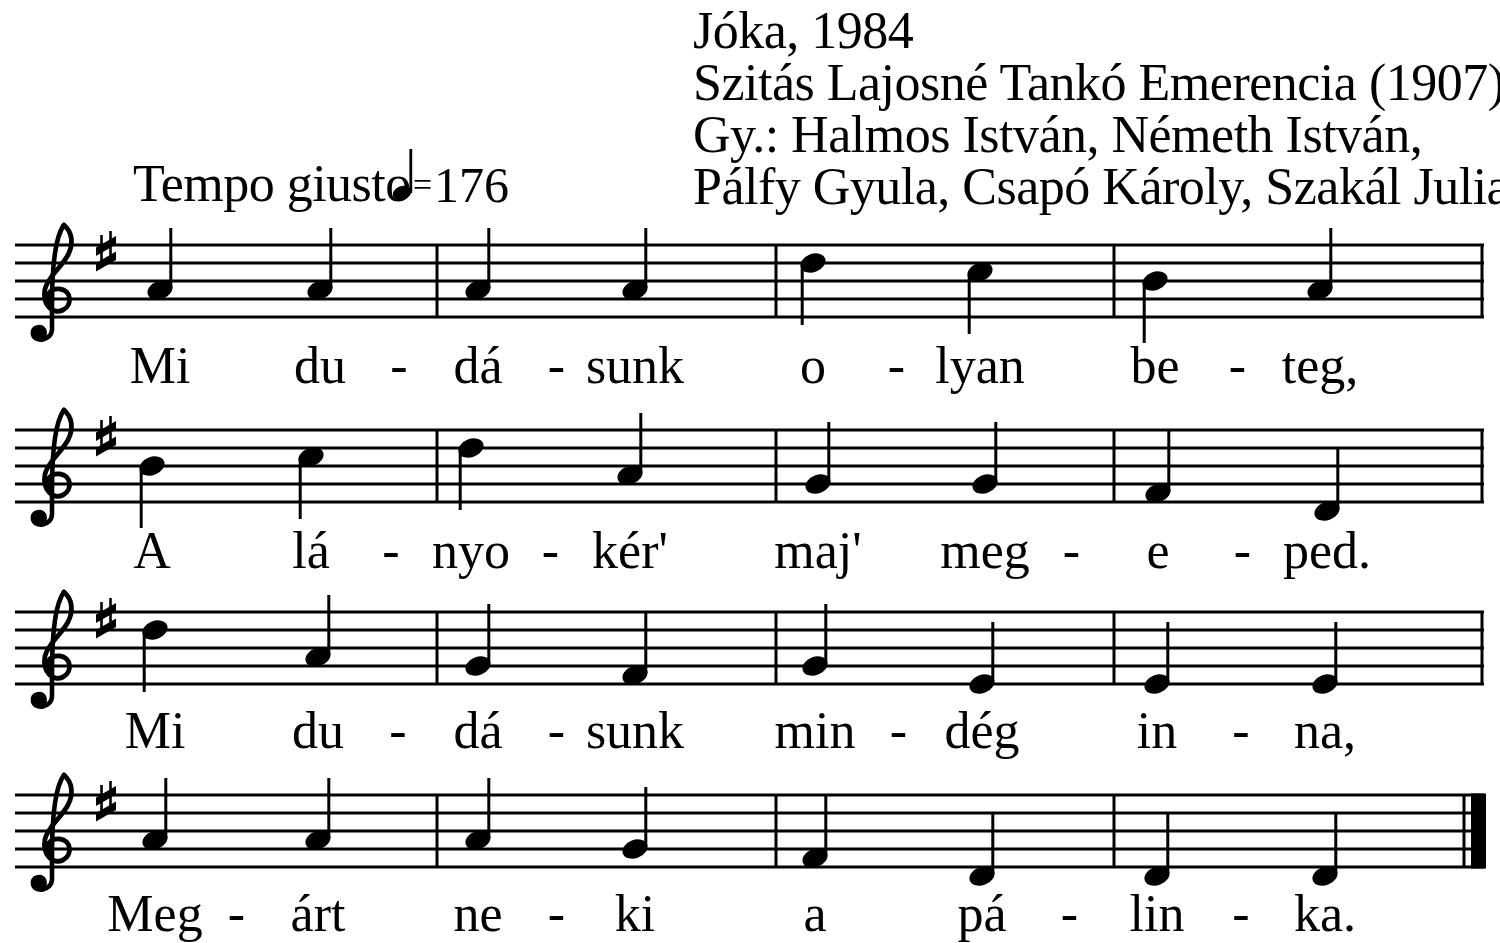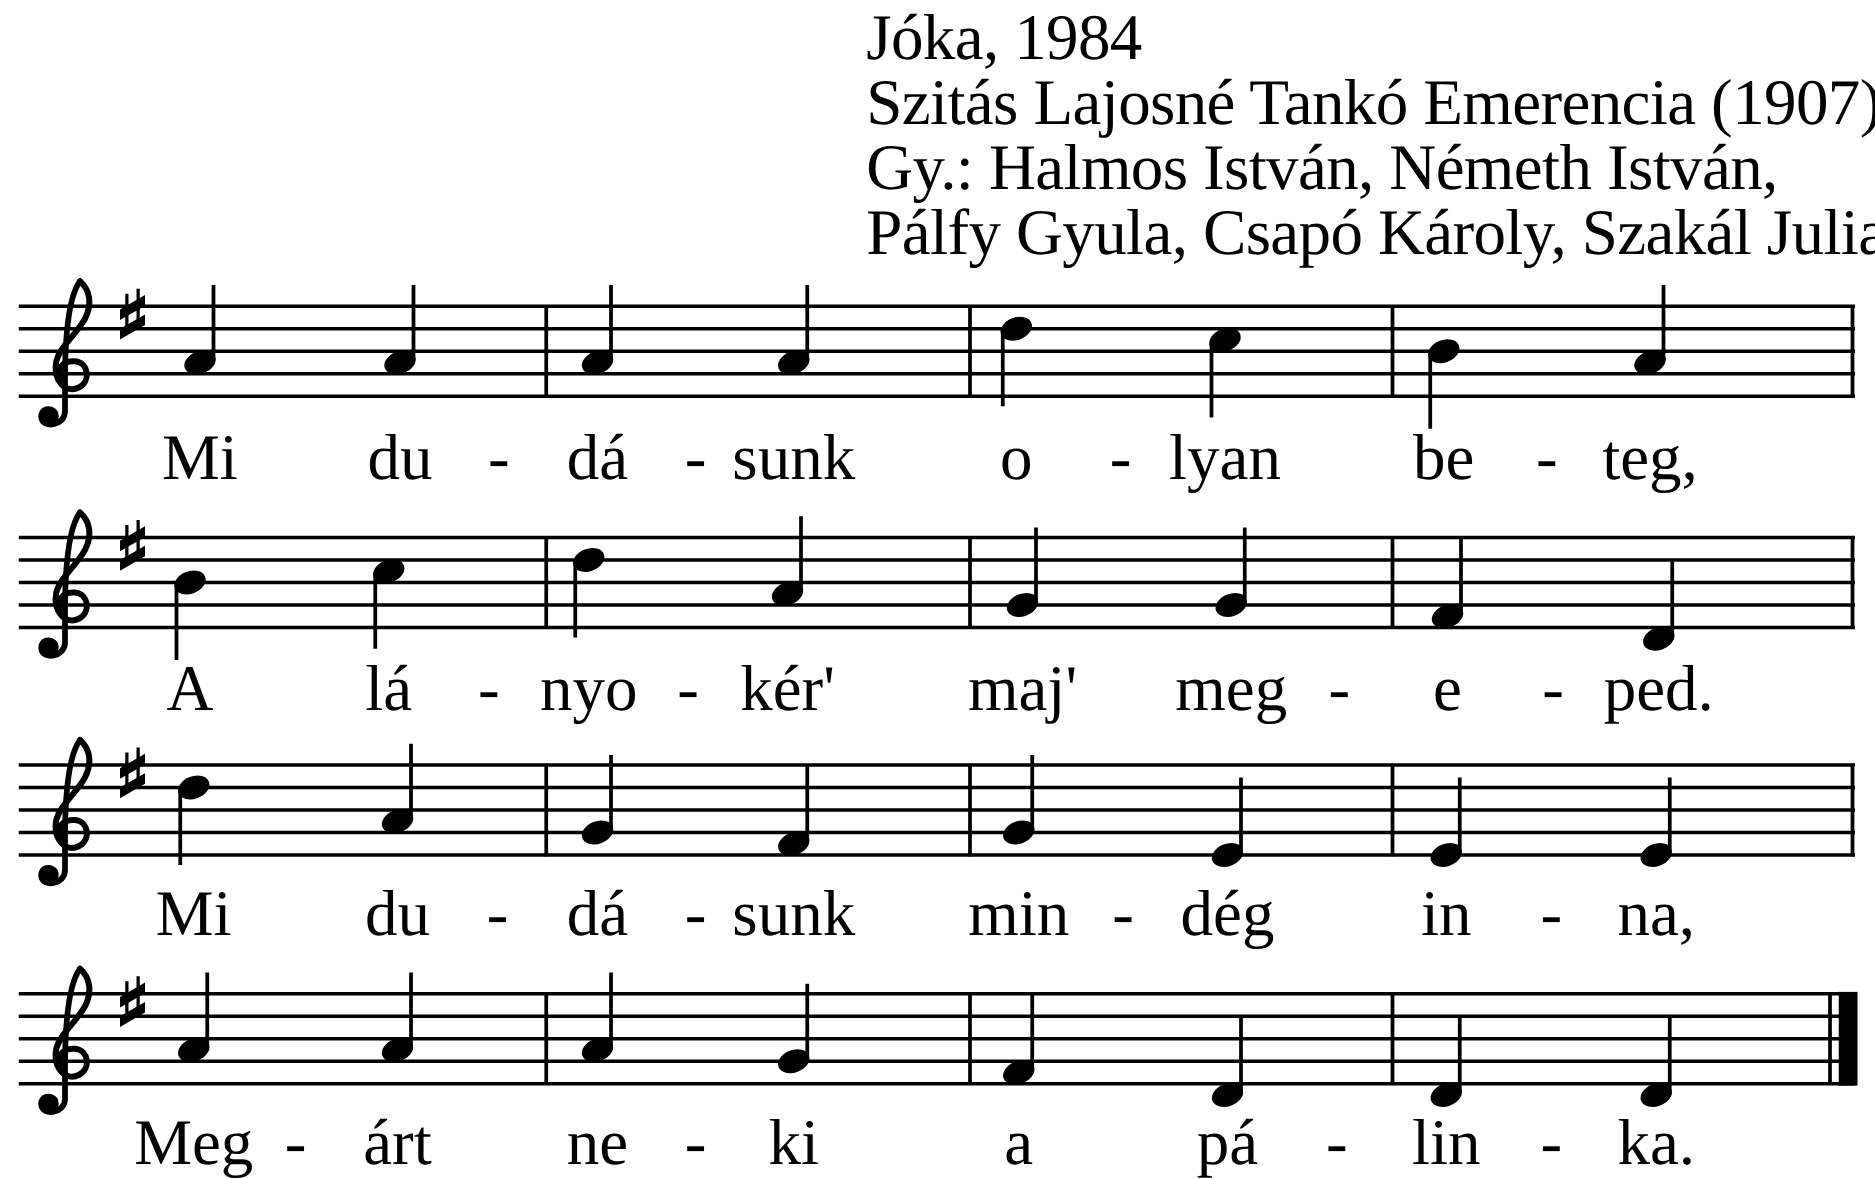--- a/index.html
+++ b/index.html
@@ -306,14 +306,23 @@
       </g>
     </svg>
 
   <div class="header">
     <div class="hline">Jóka, 1984</div>
     <div class="hline">Szitás Lajosné Tankó Emerencia (1907)</div>
     <div class="hline">Gy.: Halmos István, Németh István,</div>
     <div class="hline">Pálfy Gyula, Csapó Károly, Szakál Julianna</div>
   </div>
 
+  <div class="tempo">
+    <span class="t-text">Tempo giusto</span>
+    <svg class="t-note" width="26" height="56" viewBox="0 0 26 56">
+      <ellipse cx="9" cy="47" rx="9.5" ry="7" transform="rotate(-20 9 47)" fill="#000"></ellipse>
+      <rect x="16.4" y="3" width="2.8" height="44" fill="#000"></rect>
+    </svg>
+    <span class="t-eq">=</span>
+    <span class="t-bpm">176</span>
+  </div>
 
 </div>
 
 </body></html>

